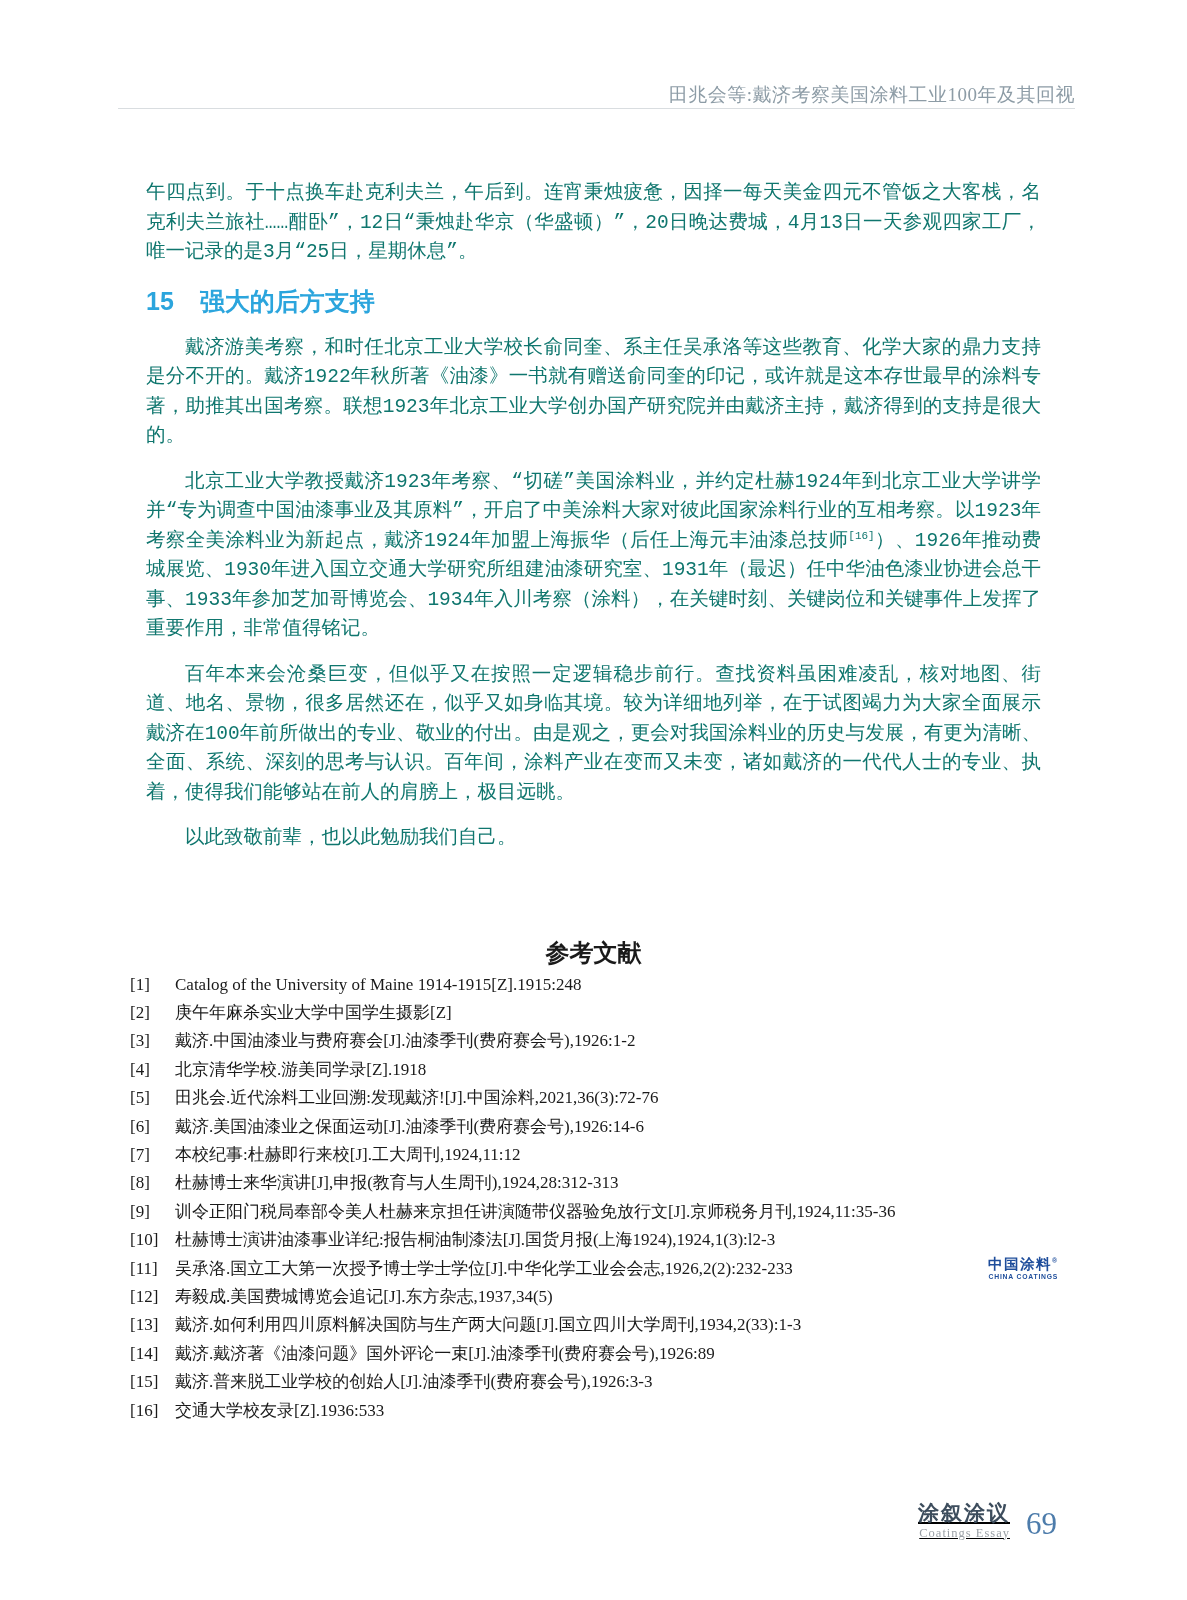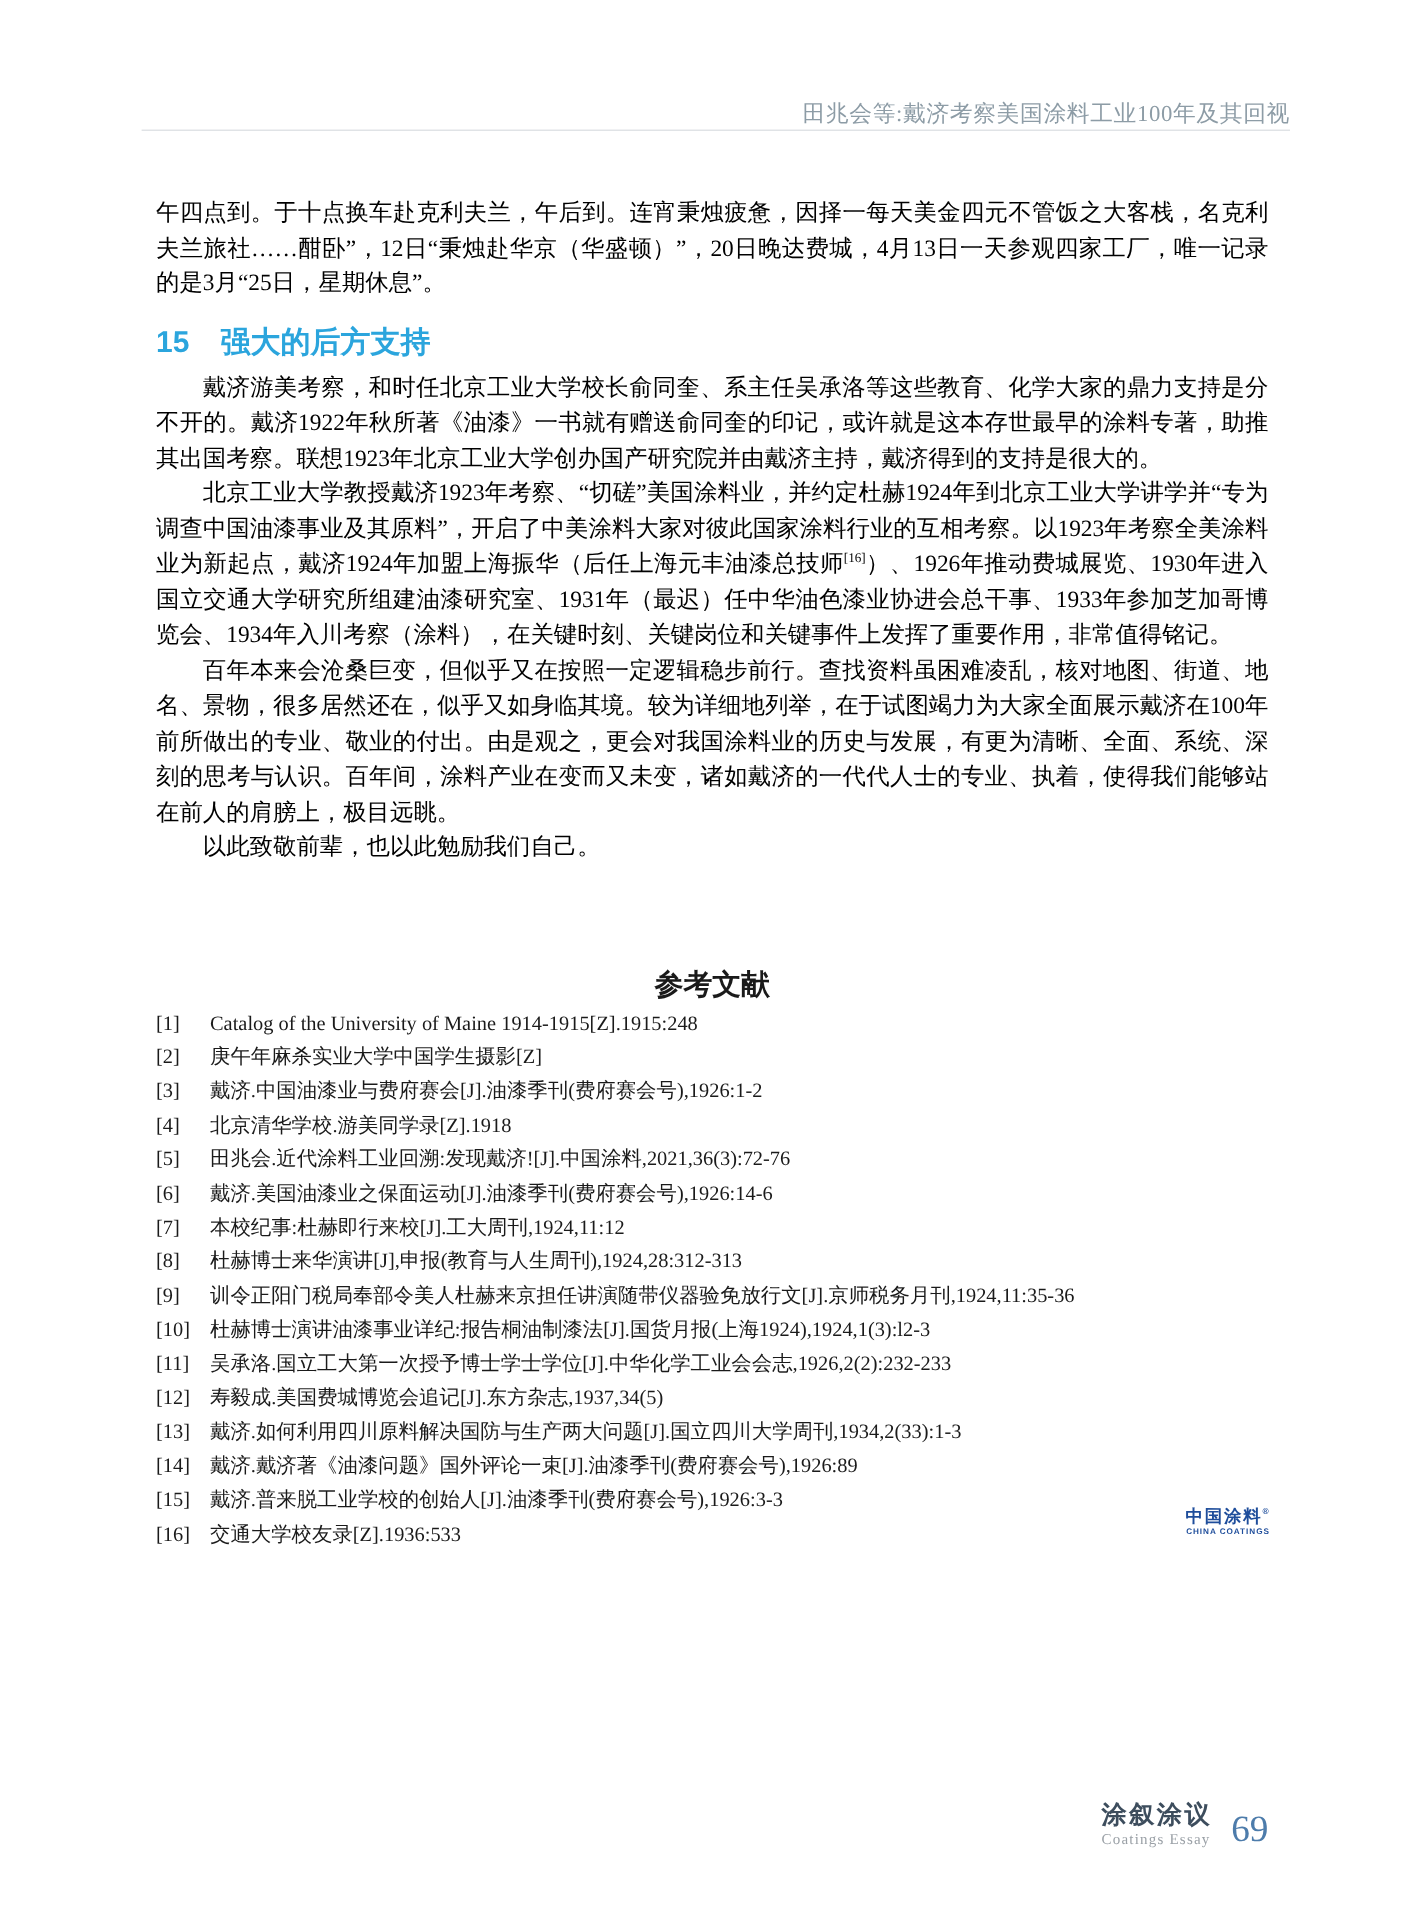--- a/index.html
+++ b/index.html
@@ -29,41 +29,42 @@
     height: 1px;
     background: #d9dde0;
   }
   .content {
     position: absolute;
     left: 130px;
     top: 163px;
     width: 927px;
   }
   p.body {
-    margin: 0;
+    margin: 16px;
     font-size: 19.5px;
     line-height: 29.5px;
     text-align: justify;
-    color: #000000;
+    color: #0f766e;
+    font-family: Liberation Mono, monospace;
   }
   p.indent { text-indent: 2em; }
   sup.cite {
     font-size: 11px;
     line-height: 0;
     vertical-align: super;
   }
   .section-heading {
     margin: 16px 0 7px 0;
     font-family: "Liberation Sans", "DejaVu Sans", sans-serif;
     font-size: 25px;
     font-weight: bold;
     color: #2ba5dd;
     line-height: 34px;
   }
-  .section-heading .sec-num { margin-right: 26px; }
+  .section-heading .sec-num { margin-right: 26px; margin-left: 16px; }
   .refs-heading {
     margin-top: 84px;
     text-align: center;
     font-size: 24px;
     font-weight: bold;
     color: #1a1a1a;
     line-height: 30px;
   }
   .refs-list { margin-top: 3px; }
   .ref-row {
@@ -105,21 +106,21 @@
   }
   .footer {
     position: absolute;
     top: 1494px;
     left: 930px;
     width: 127px;
     display: flex;
     align-items: center;
     justify-content: flex-end;
   }
-  .footer-text-block { text-align: left; }
+  .footer-text-block { text-align: right; text-decoration: underline; }
   .footer-cn {
     font-family: "Liberation Sans", "DejaVu Sans", sans-serif;
     font-size: 21px;
     font-weight: bold;
     color: #3d4d5d;
     letter-spacing: 2px;
     line-height: 26px;
     white-space: nowrap;
   }
   .footer-en {

